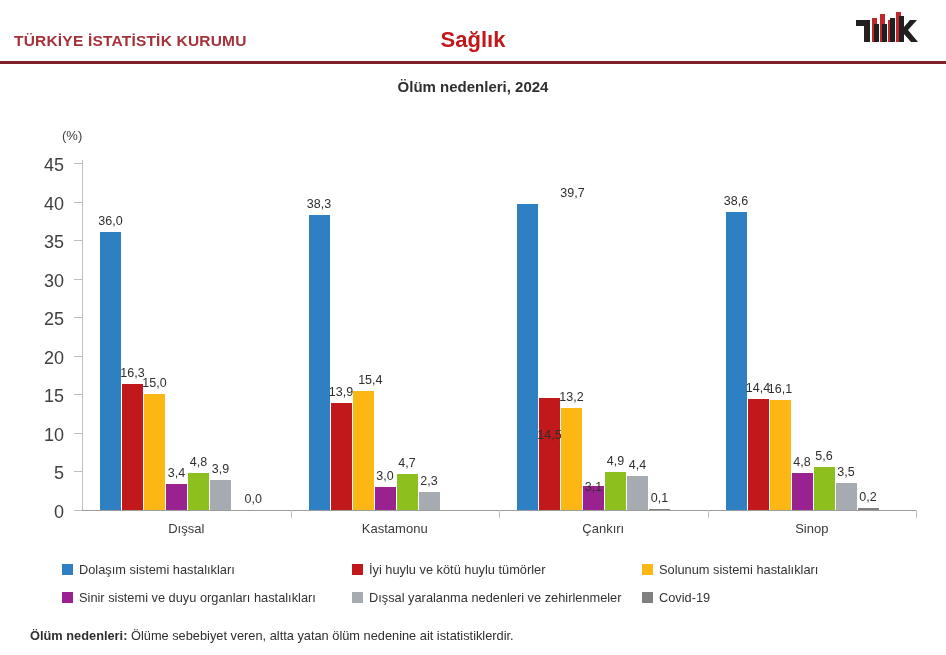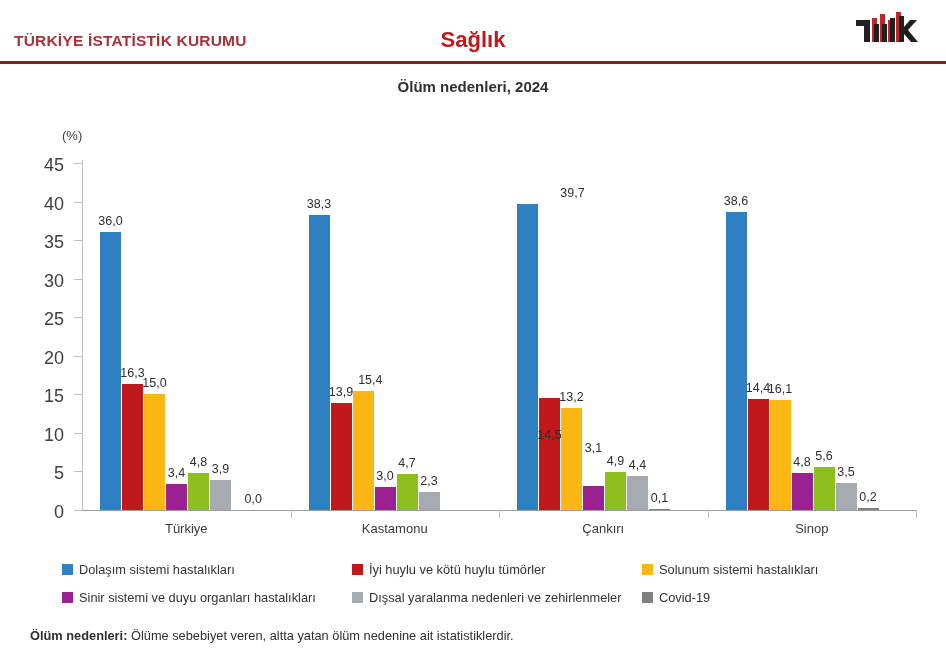--- a/index.html
+++ b/index.html
@@ -222,21 +222,21 @@
       <div class="ylabel" style="top: 271.667px;">30</div>
       <div class="ytick" style="top: 240.111px;"></div>
       <div class="ylabel" style="top: 233.111px;">35</div>
       <div class="ytick" style="top: 201.556px;"></div>
       <div class="ylabel" style="top: 194.556px;">40</div>
       <div class="ytick" style="top: 163px;"></div>
       <div class="ylabel" style="top: 156px;">45</div>
     </div>
   <div id="xaxis">
       <div class="xtick" style="left: 290.5px;"></div>
-      <div class="xlabel" style="left: 82px; width: 208.5px;">Türkiye</div>
+      <div class="xlabel" style="left: 82px; width: 208.5px;">Dışsal</div>
       <div class="xtick" style="left: 499px;"></div>
       <div class="xlabel" style="left: 290.5px; width: 208.5px;">Kastamonu</div>
       <div class="xtick" style="left: 707.5px;"></div>
       <div class="xlabel" style="left: 499px; width: 208.5px;">Çankırı</div>
       <div class="xtick" style="left: 916px;"></div>
       <div class="xlabel" style="left: 707.5px; width: 208.5px;">Sinop</div>
     </div>
   <div id="bars">
       <div class="bar" style="left: 100px; width: 21px; height: 277.6px; background: rgb(46, 128, 194);"></div>
       <div class="bar-val" style="left: 91px; width: 39px; top: 214.4px;">36,0</div>
@@ -263,21 +263,21 @@
       <div class="bar-val" style="left: 387.5px; width: 39px; top: 455.758px;">4,7</div>
       <div class="bar" style="left: 418.5px; width: 21px; height: 17.7356px; background: rgb(166, 171, 177);"></div>
       <div class="bar-val" style="left: 409.5px; width: 39px; top: 474.264px;">2,3</div>
       <div class="bar" style="left: 517px; width: 21px; height: 306.131px; background: rgb(46, 128, 194);"></div>
       <div class="bar-val" style="left: 508px; width: 39px; top: 185.869px; margin-left: 45px;">39,7</div>
       <div class="bar" style="left: 539px; width: 21px; height: 111.811px; background: rgb(192, 24, 27);"></div>
       <div class="bar-val" style="left: 530px; width: 39px; top: 380.189px; margin-top: 48px;">14,5</div>
       <div class="bar" style="left: 561px; width: 21px; height: 101.787px; background: rgb(253, 183, 20);"></div>
       <div class="bar-val" style="left: 552px; width: 39px; top: 390.213px;">13,2</div>
       <div class="bar" style="left: 583px; width: 21px; height: 23.9044px; background: rgb(153, 33, 144);"></div>
-      <div class="bar-val" style="left: 574px; width: 39px; top: 441px; text-align: center;">3,1</div>
+      <div class="bar-val" style="left: 574px; width: 39px; top: 480px; text-align: center;">3,1</div>
       <div class="bar" style="left: 605px; width: 21px; height: 37.7844px; background: rgb(141, 192, 30);"></div>
       <div class="bar-val" style="left: 596px; width: 39px; top: 454.216px;">4,9</div>
       <div class="bar" style="left: 627px; width: 21px; height: 33.9289px; background: rgb(166, 171, 177);"></div>
       <div class="bar-val" style="left: 618px; width: 39px; top: 458.071px;">4,4</div>
       <div class="bar" style="left: 649px; width: 21px; height: 0.771111px; background: rgb(128, 128, 128);"></div>
       <div class="bar-val" style="left: 640px; width: 39px; top: 491.229px;">0,1</div>
       <div class="bar" style="left: 725.5px; width: 21px; height: 297.649px; background: rgb(46, 128, 194);"></div>
       <div class="bar-val" style="left: 716.5px; width: 39px; top: 194.351px;">38,6</div>
       <div class="bar" style="left: 747.5px; width: 21px; height: 111.04px; background: rgb(192, 24, 27);"></div>
       <div class="bar-val" style="left: 738.5px; width: 39px; top: 380.96px;">14,4</div>

